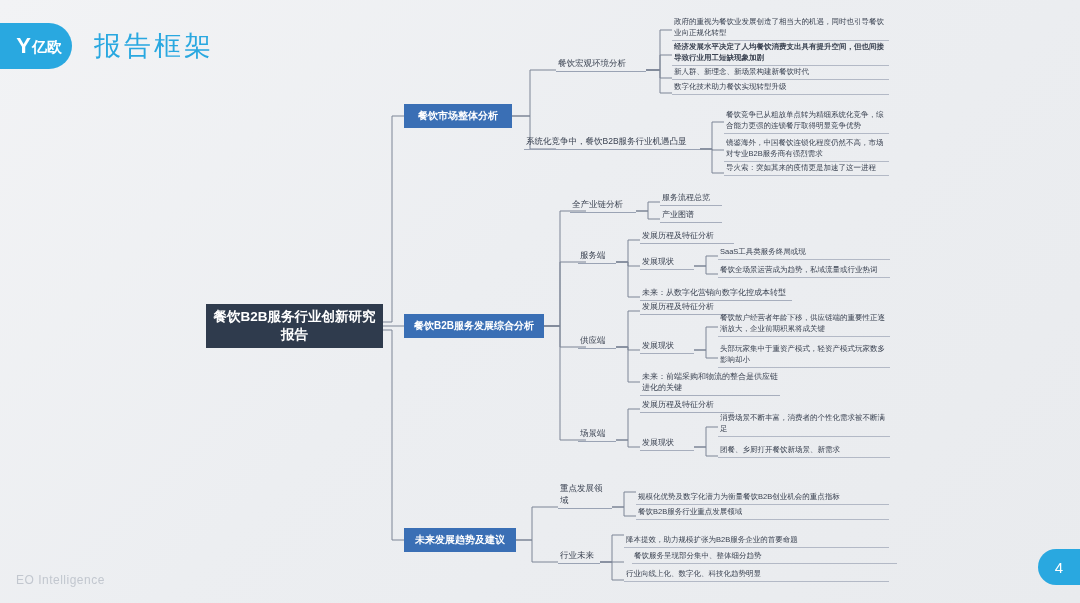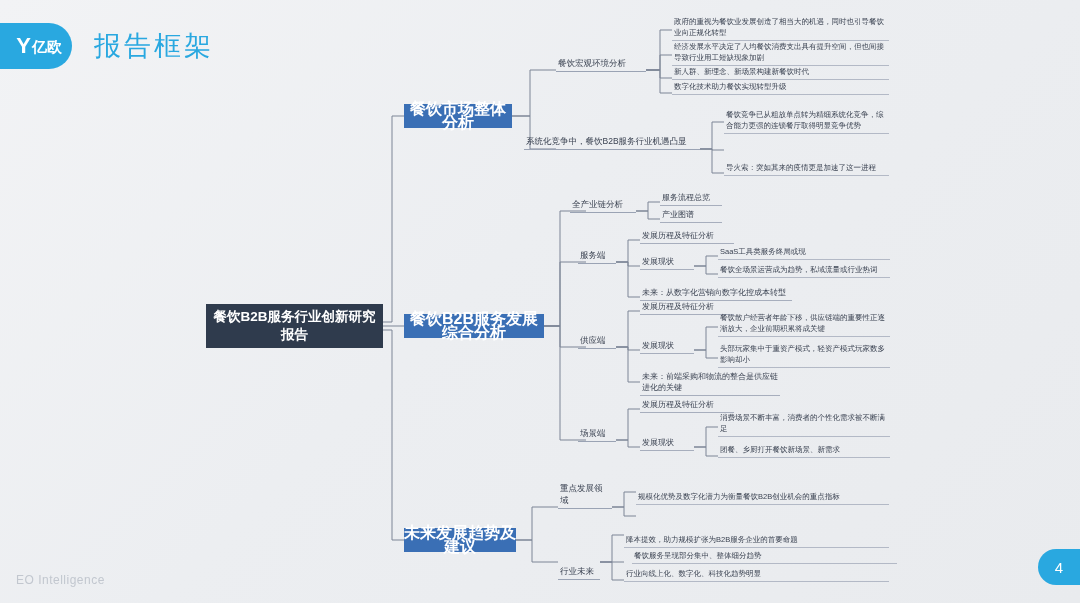--- a/index.html
+++ b/index.html
@@ -50,21 +50,21 @@
   
   .n-root{
     background:#2f3b4d;color:#ffffff;font-weight:bold;
     font-size:13.5px;line-height:18px;text-align:center;
     display:flex;align-items:center;justify-content:center;
     padding:6px 4px;
   }
   
   .n-l1{
     background:#3a6fb5;color:#ffffff;font-weight:bold;
-    font-size:16px;line-height:14px;text-align:center;
+    font-size:10px;line-height:14px;text-align:center;
     display:flex;align-items:center;justify-content:center;
     padding:4px 0;
   }
   
   .n-l2{
     color:#3b4352;font-size:8.5px;line-height:12px;
     padding:1px 2px 2px 2px;
     border-bottom:1px solid #9aa3b4;
     display:flex;align-items:flex-end;
   }
@@ -159,25 +159,26 @@
     </svg>
 
     <div class="node n-root" style="left:206px;top:304px;width:177px;height:44px;">餐饮B2B服务行业创新研究报告</div>
 
     <div class="node n-l1" style="left:404px;top:104px;width:108px;height:24px;">餐饮市场整体分析</div>
 
     <div class="node n-l2" style="left:556px;top:58px;width:90px;height:14px;">餐饮宏观环境分析</div>
     <div class="node n-l2 two" style="left:524px;top:136px;width:176px;height:14px;">系统化竞争中，餐饮B2B服务行业机遇凸显</div>
 
     <div class="node n-l4 two" style="left:672px;top:16px;width:217px;height:25px;">政府的重视为餐饮业发展创造了相当大的机遇，同时也引导餐饮业向正规化转型</div>
-    <div class="node n-l4 two" style="left:672px;top:41px;width:217px;height:25px;">经济发展水平决定了人均餐饮消费支出具有提升空间，但也间接导致行业用工短缺现象加剧</div>
+    <div class="node n-l4 two" style="left:672px;top:41px;width:217px;height:25px;font-weight:bold;">经济发展水平决定了人均餐饮消费支出具有提升空间，但也间接导致行业用工短缺现象加剧</div>
     <div class="node n-l4" style="left:672px;top:68px;width:217px;height:12px;">新人群、新理念、新场景构建新餐饮时代</div>
     <div class="node n-l4" style="left:672px;top:83px;width:217px;height:12px;">数字化技术助力餐饮实现转型升级</div>
 
     <div class="node n-l4 two" style="left:724px;top:109px;width:165px;height:25px;">餐饮竞争已从粗放单点转为精细系统化竞争，综合能力更强的连锁餐厅取得明显竞争优势</div>
+    <div class="node n-l4 two" style="left:724px;top:137px;width:165px;height:25px;">镜鉴海外，中国餐饮连锁化程度仍然不高，市场对专业B2B服务商有强烈需求</div>
     <div class="node n-l4" style="left:724px;top:164px;width:165px;height:12px;">导火索：突如其来的疫情更是加速了这一进程</div>
 
     <div class="node n-l1" style="left:404px;top:314px;width:140px;height:24px;">餐饮B2B服务发展综合分析</div>
 
     <div class="node n-l2" style="left:570px;top:199px;width:66px;height:14px;">全产业链分析</div>
     <div class="node n-l3" style="left:660px;top:194px;width:62px;height:12px;">服务流程总览</div>
     <div class="node n-l3" style="left:660px;top:211px;width:62px;height:12px;">产业图谱</div>
 
     <div class="node n-l2" style="left:578px;top:250px;width:38px;height:14px;">服务端</div>
     <div class="node n-l3" style="left:640px;top:232px;width:94px;height:12px;">发展历程及特征分析</div>
@@ -196,22 +197,23 @@
     <div class="node n-l2" style="left:578px;top:428px;width:38px;height:14px;">场景端</div>
     <div class="node n-l3" style="left:640px;top:401px;width:94px;height:12px;">发展历程及特征分析</div>
     <div class="node n-l3" style="left:640px;top:439px;width:54px;height:12px;">发展现状</div>
     <div class="node n-l4 two" style="left:718px;top:413px;width:172px;height:24px;">消费场景不断丰富，消费者的个性化需求被不断满足</div>
     <div class="node n-l4" style="left:718px;top:446px;width:172px;height:12px;">团餐、乡厨打开餐饮新场景、新需求</div>
 
     <div class="node n-l1" style="left:404px;top:528px;width:112px;height:24px;">未来发展趋势及建议</div>
 
     <div class="node n-l2" style="left:558px;top:495px;width:54px;height:14px;">重点发展领域</div>
     <div class="node n-l4 two" style="left:636px;top:481px;width:253px;height:24px;">规模化优势及数字化潜力为衡量餐饮B2B创业机会的重点指标</div>
-
-    <div class="node n-l2" style="left:558px;top:550px;width:42px;height:14px;margin-top:16px;">行业未来</div>
+    <div class="node n-l4" style="left:636px;top:508px;width:253px;height:12px;">餐饮B2B服务行业重点发展领域</div>
+
+    <div class="node n-l2" style="left:558px;top:550px;width:42px;height:14px;">行业未来</div>
     <div class="node n-l4 two" style="left:624px;top:524px;width:265px;height:24px;">降本提效，助力规模扩张为B2B服务企业的首要命题</div>
     <div class="node n-l4" style="left:624px;top:552px;width:265px;height:12px;margin-left:8px;">餐饮服务呈现部分集中、整体细分趋势</div>
     <div class="node n-l4" style="left:624px;top:570px;width:265px;height:12px;">行业向线上化、数字化、科技化趋势明显</div>
 
   </div>
 
   <div id="footer">EO Intelligence</div>
   <div id="pagenum">4</div>
 
 </div>

